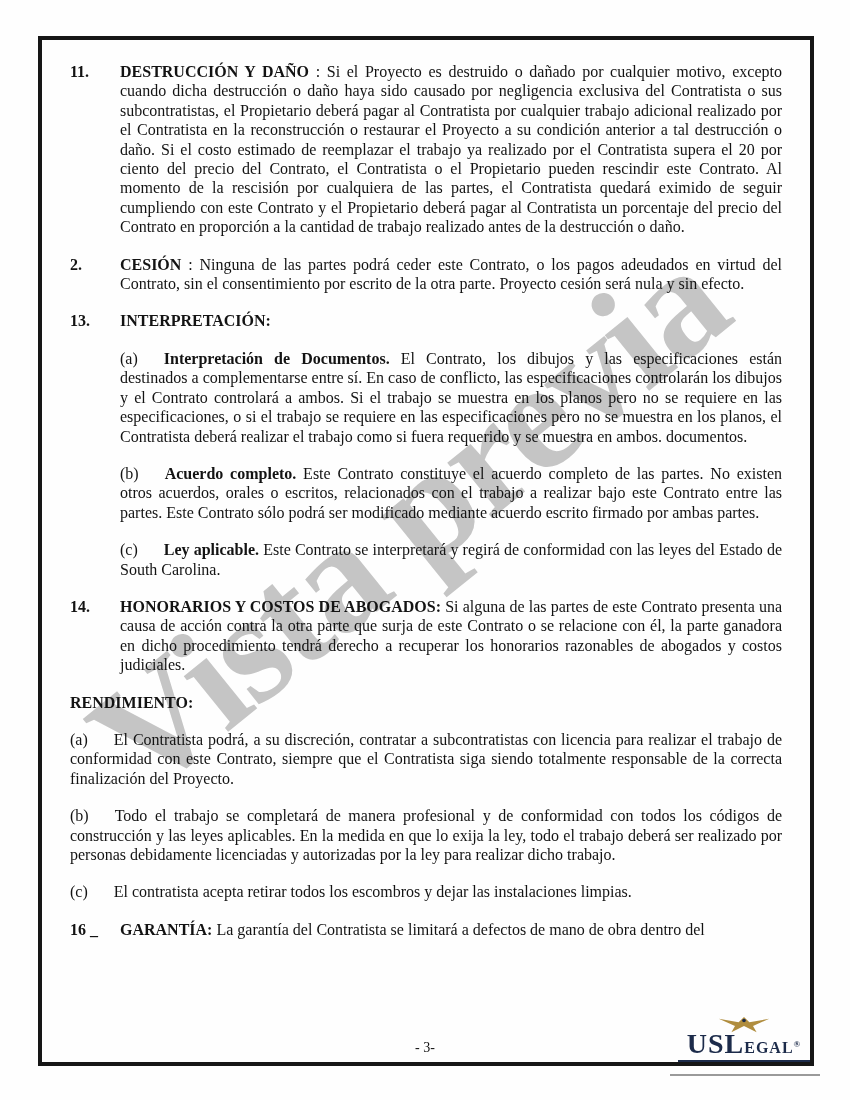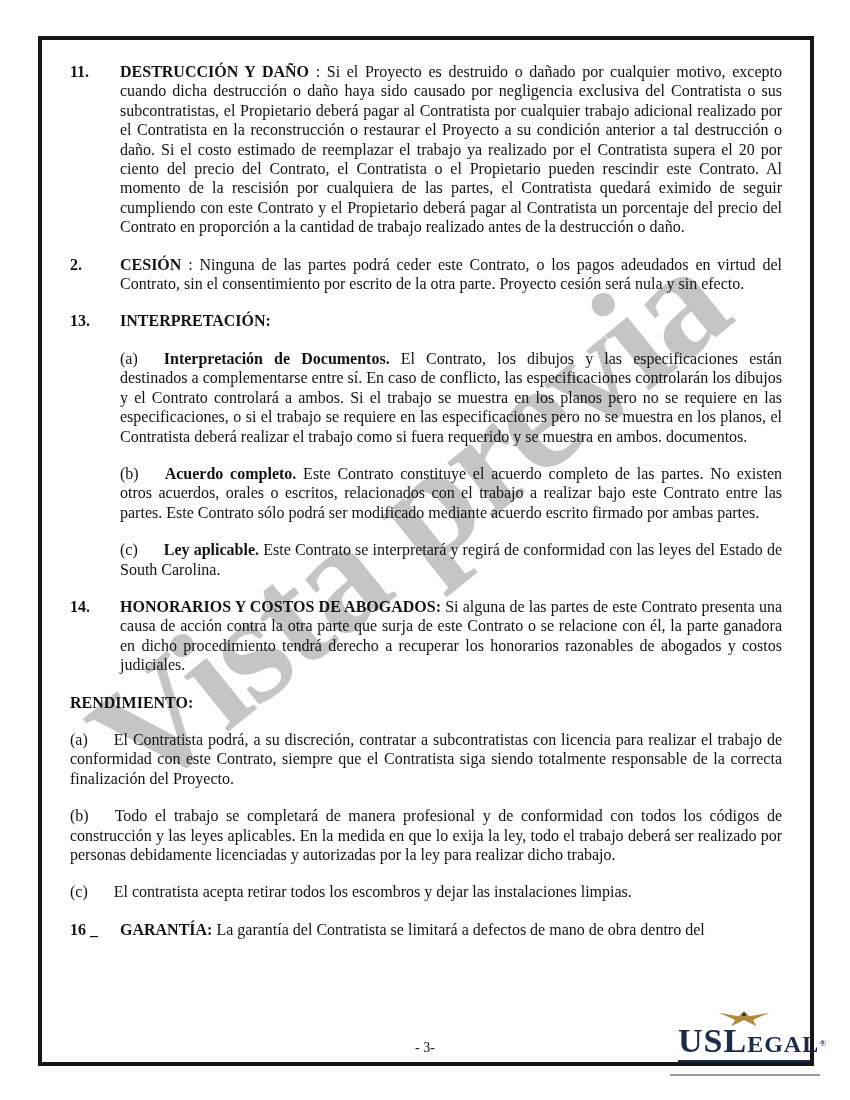--- a/index.html
+++ b/index.html
@@ -59,22 +59,22 @@
     position:absolute; right:40px; bottom:38px;
     width:132px; text-align:center; z-index:3;
   }
   .eagle { display:block; margin:0 auto -4px auto; width:54px; height:18px; }
   .logo-text {
     font-family:"Liberation Serif", serif;
     font-weight:bold; color:#1c2b4a;
     letter-spacing:1px; line-height:1;
     white-space:nowrap;
   }
-  .lg { font-size:34px; }
-  .sm { font-size:24px; }
+  .lg { font-size:28px; }
+  .sm { font-size:16px; }
   .reg { font-size:9px; vertical-align:super; }
   .logo-rule { height:2px; background:#1c2b4a; margin-top:2px; }
   .logo-underline { position:absolute; right:30px; bottom:24px; width:150px; height:2px; background:#9a9a9a; z-index:3; }
 </style>
 </head>
 <body>
 
 <div class="sheet">
 
   <div class="frame"></div>

